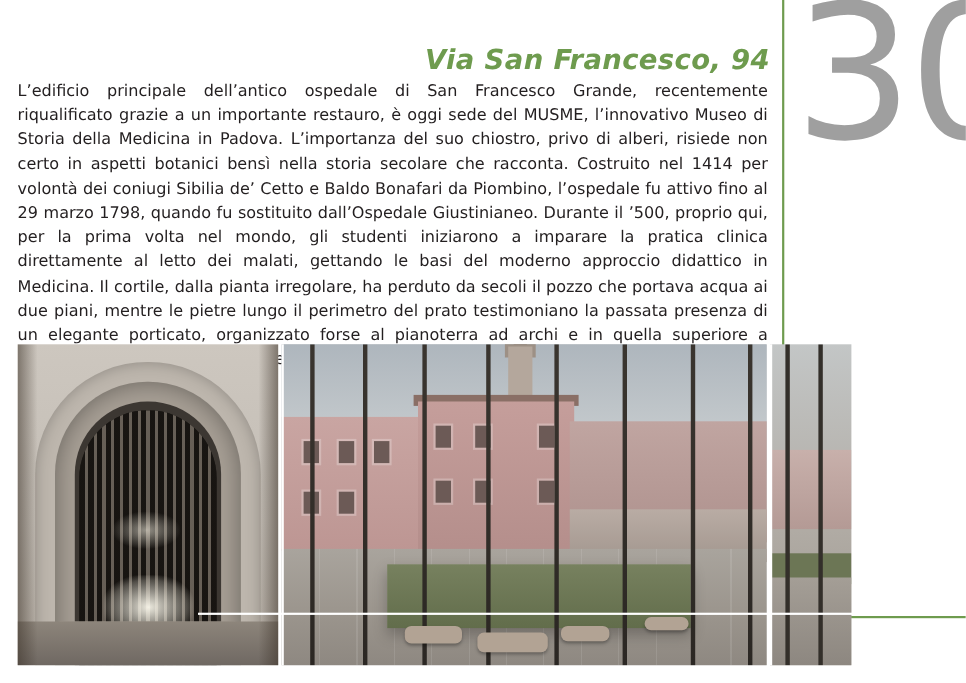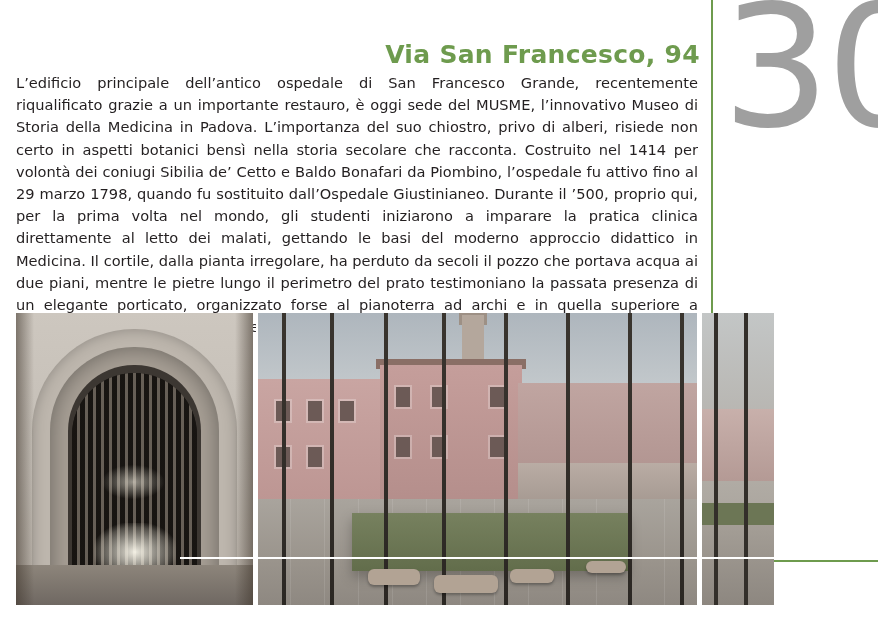--- a/index.html
+++ b/index.html
@@ -55,20 +55,21 @@
     position: absolute;
     left: 16px;
     top: 40px;
     width: 684px;
     text-align: right;
     font-family: "DejaVu Sans", sans-serif;
     font-size: 25px;
     font-weight: 700;
     color: #6e9b4e;
     letter-spacing: 0.3px;
+    font-style: italic;
   }
   
   .bodytext {
     position: absolute;
     left: 16px;
     top: 72px;
     width: 682px;
     font-family: "DejaVu Sans", sans-serif;
     font-size: 14.6px;
     line-height: 22.2px;

